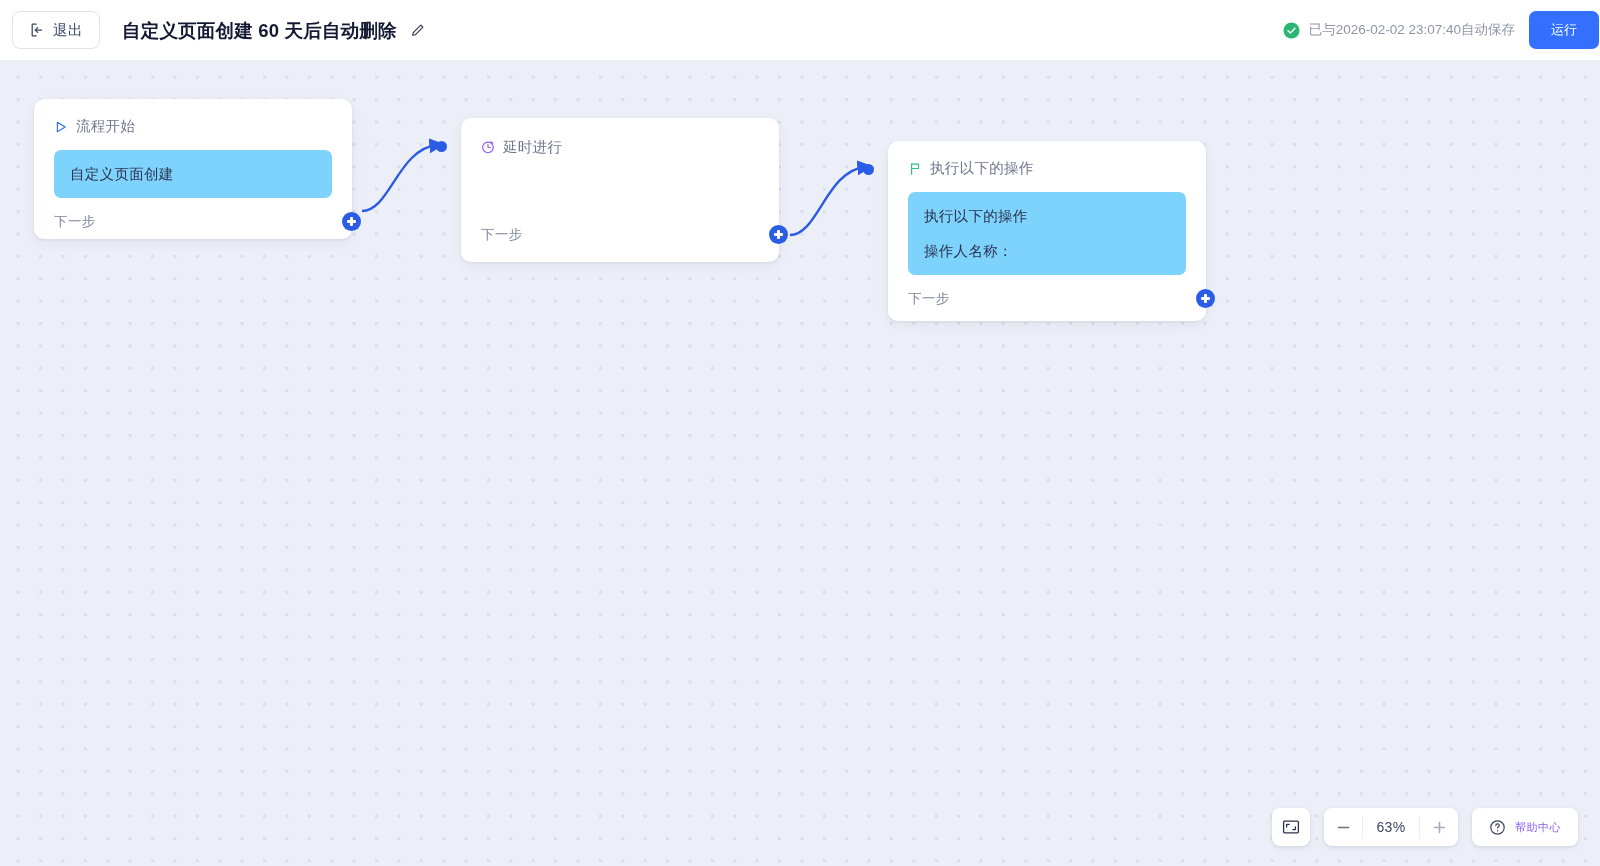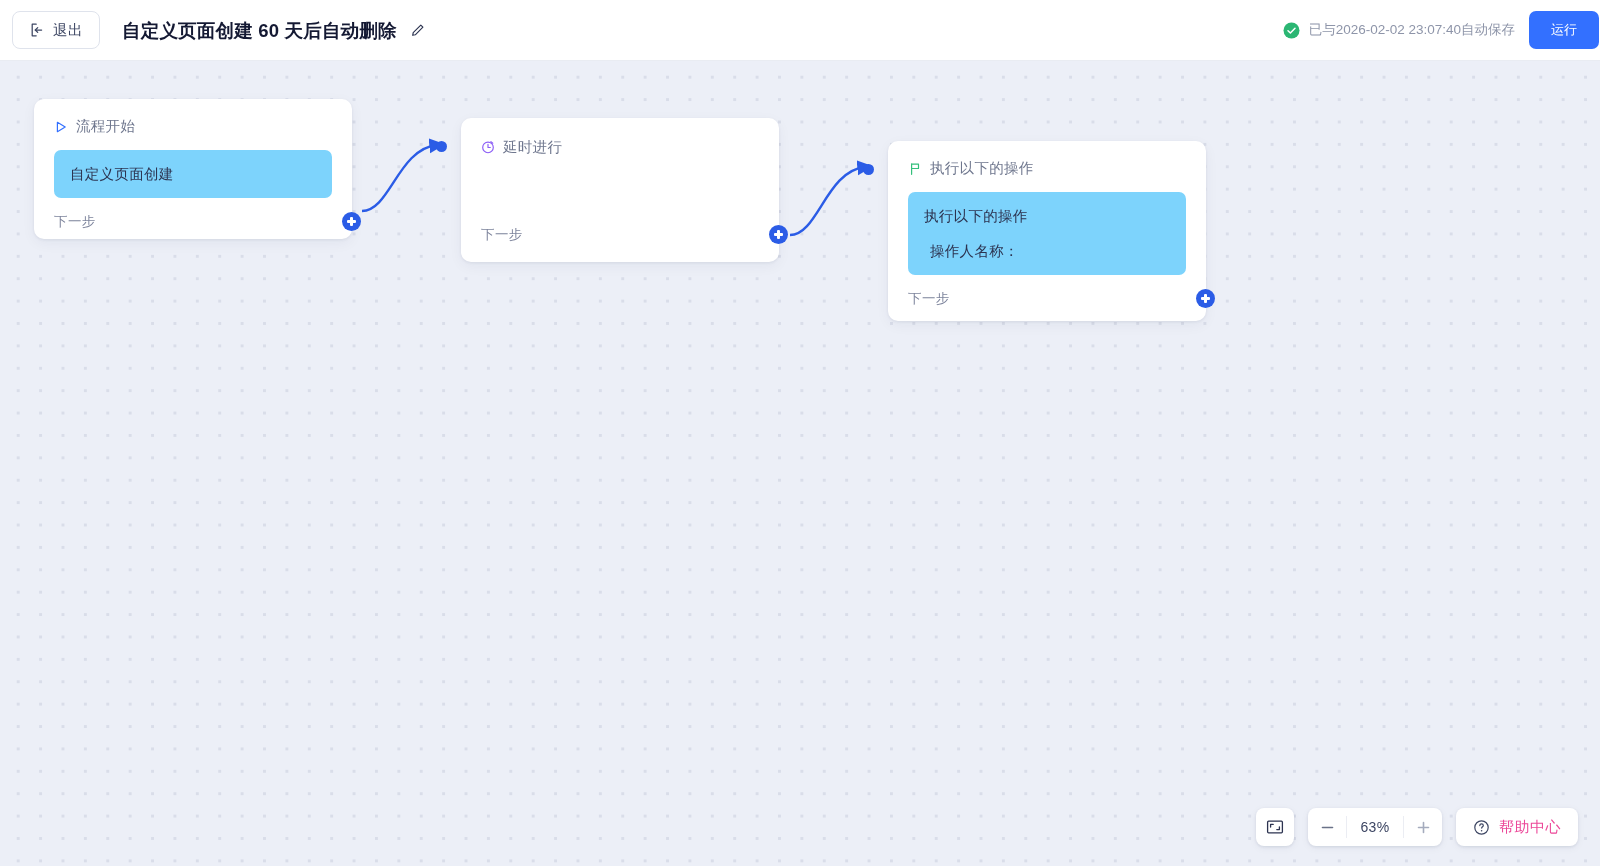--- a/index.html
+++ b/index.html
@@ -78,21 +78,21 @@
   }
   .node-head { display: flex; align-items: center; gap: 8px; height: 22px; }
   .node-head-label { font-size: 14.5px; color: #6f778e; letter-spacing: .3px; }
   .node-body {
     margin-top: 14px;
     background: #7dd3fc;
     border-radius: 7px;
     padding: 13px 16px;
   }
   .node-body-line { font-size: 14.5px; color: #2c3350; line-height: 22px; letter-spacing: .3px; }
-  .node-body-line + .node-body-line { margin-top: 13px; margin-left: 6px; }
+  .node-body-line + .node-body-line { margin-top: 13px; }
   .node-foot {
     margin-top: auto;
     display: flex; align-items: center; justify-content: space-between;
     gap: 9px;
     padding: 14px 0 18px 0;
     position: relative;
   }
   .next-label { font-size: 13.5px; color: #7d849c; letter-spacing: .4px; }
   .plus-btn {
     width: 19px; height: 19px; border-radius: 50%;
@@ -144,21 +144,21 @@
   }
   .zoom-sep { width: 1px; height: 22px; background: #ebedf3; }
   .zoom-level {
     min-width: 56px; text-align: center;
     font-size: 14px; color: #3d4663; letter-spacing: .3px;
     cursor: pointer;
   }
   .help-btn {
     padding: 0 17px; gap: 9px; cursor: pointer;
   }
-  .help-label { font-size: 15px; color: #ec4899; letter-spacing: .5px; font-family: Liberation Serif, serif; }
+  .help-label { font-size: 11px; color: #8b5cf6; letter-spacing: .5px; font-family: Liberation Serif, serif; }
 </style>
 </head>
 <body>
 
 <div class="app">
 
   <div class="header">
 
     <div class="exit-btn">
       <span style="display:flex;">

